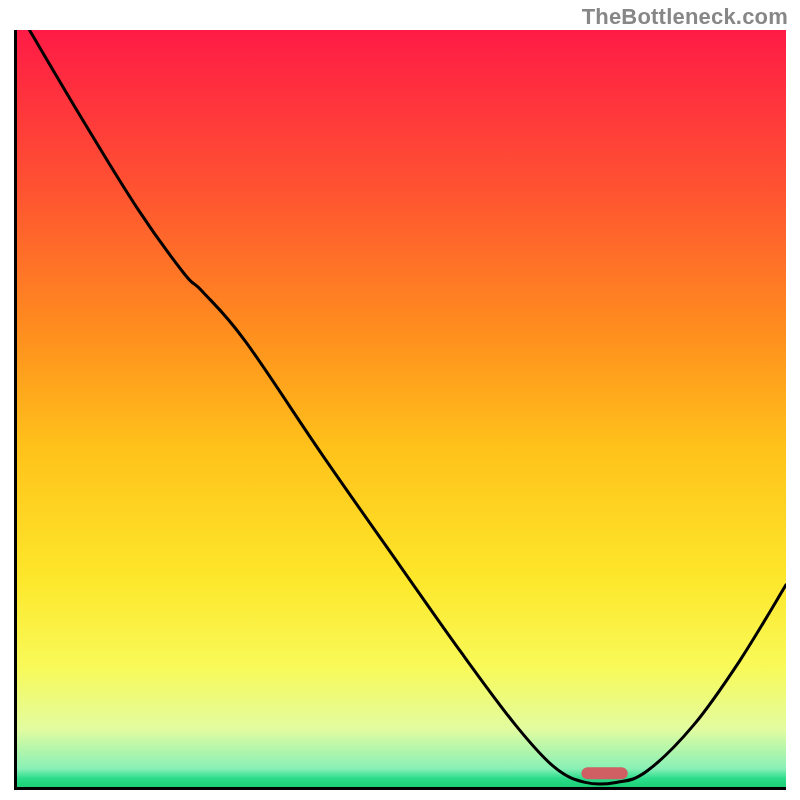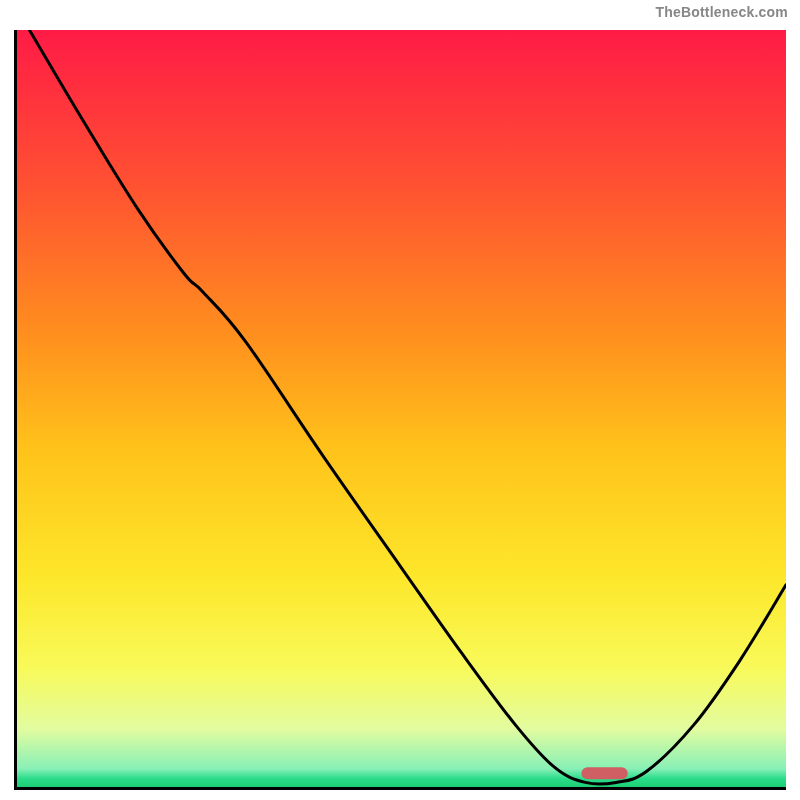--- a/index.html
+++ b/index.html
@@ -8,21 +8,21 @@
     width: 800px;
     height: 800px;
     background: #ffffff;
     font-family: Arial, Helvetica, sans-serif;
     overflow: hidden;
   }
   .watermark {
     position: absolute;
     top: 4px;
     right: 12px;
-    font-size: 14px;
+    font-size: 22px;
     font-weight: 600;
     color: #878787;
     letter-spacing: 0.2px;
   }
   .plot {
     position: absolute;
     top: 30px;
     left: 14px;
     width: 772px;
     height: 760px;

